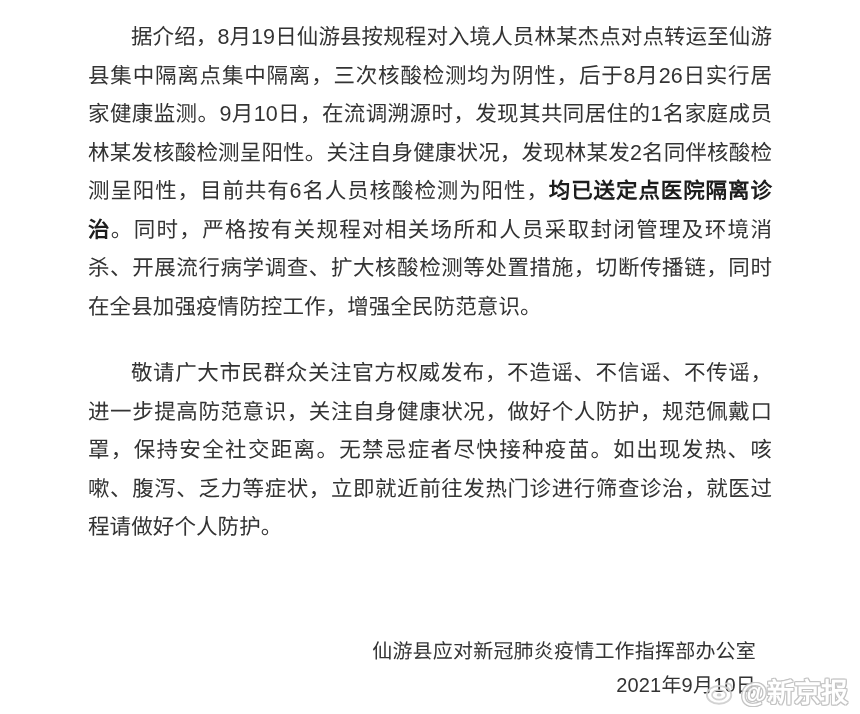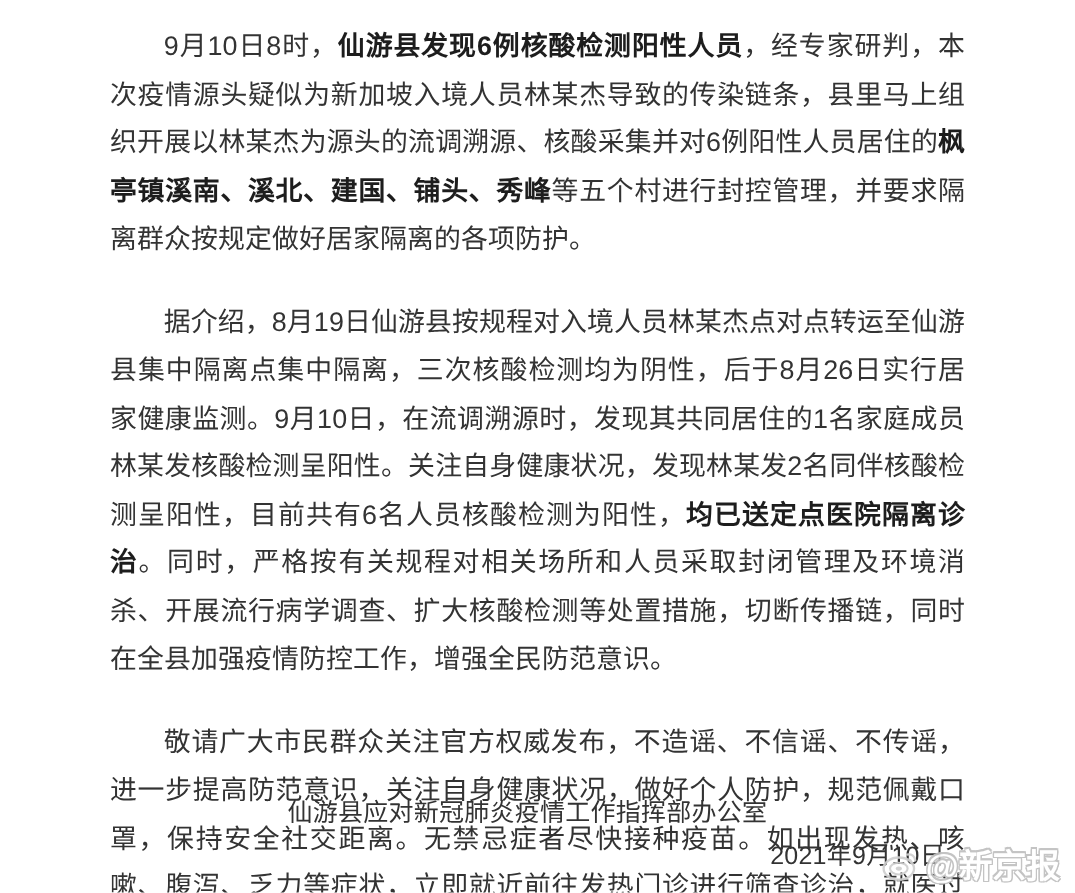--- a/index.html
+++ b/index.html
@@ -65,21 +65,21 @@
   }
 
   .sign-line {
     font-size: 20px;
     line-height: 34px;
     color: #333333;
     letter-spacing: 0.2px;
     white-space: nowrap;
   }
 
-  .sign-org { padding-right: 16px; text-align: center; }
+  .sign-org { padding-right: 16px; }
   .sign-date { padding-right: 16px; }
 
   .watermark {
     position: absolute;
     right: 12px;
     bottom: 6px;
     display: flex;
     align-items: center;
     gap: 6px;
     opacity: 0.92;
@@ -103,21 +103,20 @@
     font-family: "Liberation Sans", "DejaVu Sans", sans-serif;
     line-height: 1;
   }
 </style>
 </head>
 <body>
 
 <div class="page">
 
   <div class="article-body">
-    <p class="para para-gap-1"><span>9月10日8时，</span><span class="strong">仙游县发现6例核酸检测阳性人员</span><span>，经专家研判，本次疫情源头疑似为新加坡入境人员林某杰导致的传染链条，县里马上组织开展以林某杰为源头的流调溯源、核酸采集并对6例阳性人员居住的</span><span class="strong">枫亭镇溪南、溪北、建国、铺头、秀峰</span><span>等五个村进行封控管理，并要求隔离群众按规定做好居家隔离的各项防护。</span></p>
     <p class="para para-gap-2"><span>据介绍，8月19日仙游县按规程对入境人员林某杰点对点转运至仙游县集中隔离点集中隔离，三次核酸检测均为阴性，后于8月26日实行居家健康监测。9月10日，在流调溯源时，发现其共同居住的1名家庭成员林某发核酸检测呈阳性。关注自身健康状况，发现林某发2名同伴核酸检测呈阳性，目前共有6名人员核酸检测为阳性，</span><span class="strong">均已送定点医院隔离诊治</span><span>。同时，严格按有关规程对相关场所和人员采取封闭管理及环境消杀、开展流行病学调查、扩大核酸检测等处置措施，切断传播链，同时在全县加强疫情防控工作，增强全民防范意识。</span></p>
     <p class="para para-gap-3"><span>敬请广大市民群众关注官方权威发布，不造谣、不信谣、不传谣，进一步提高防范意识，关注自身健康状况，做好个人防护，规范佩戴口罩，保持安全社交距离。无禁忌症者尽快接种疫苗。如出现发热、咳嗽、腹泻、乏力等症状，立即就近前往发热门诊进行筛查诊治，就医过程请做好个人防护。</span></p>
   </div>
 
   <div class="signature-block">
     <div class="sign-line sign-org">仙游县应对新冠肺炎疫情工作指挥部办公室</div>
     <div class="sign-line sign-date">2021年9月10日</div>
   </div>
 
   <div class="watermark">

